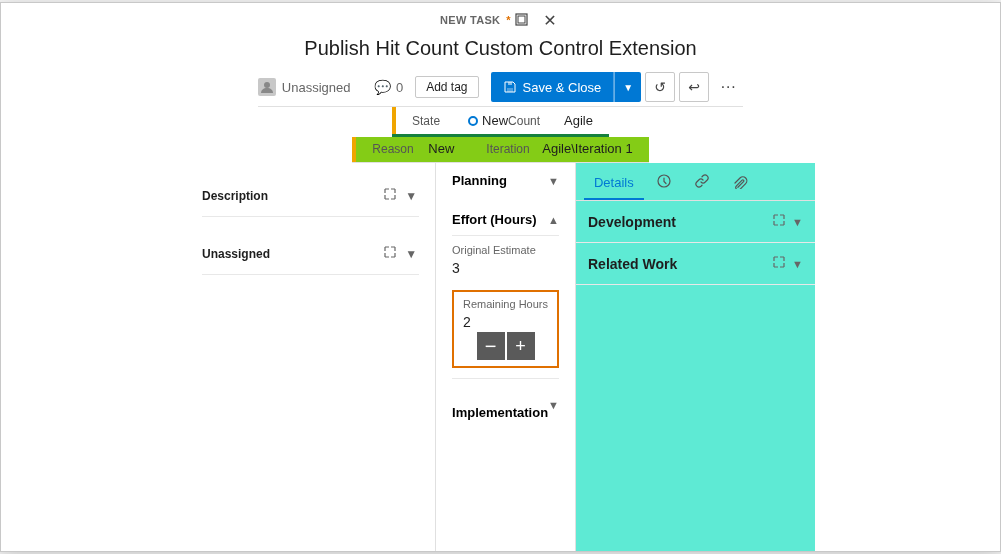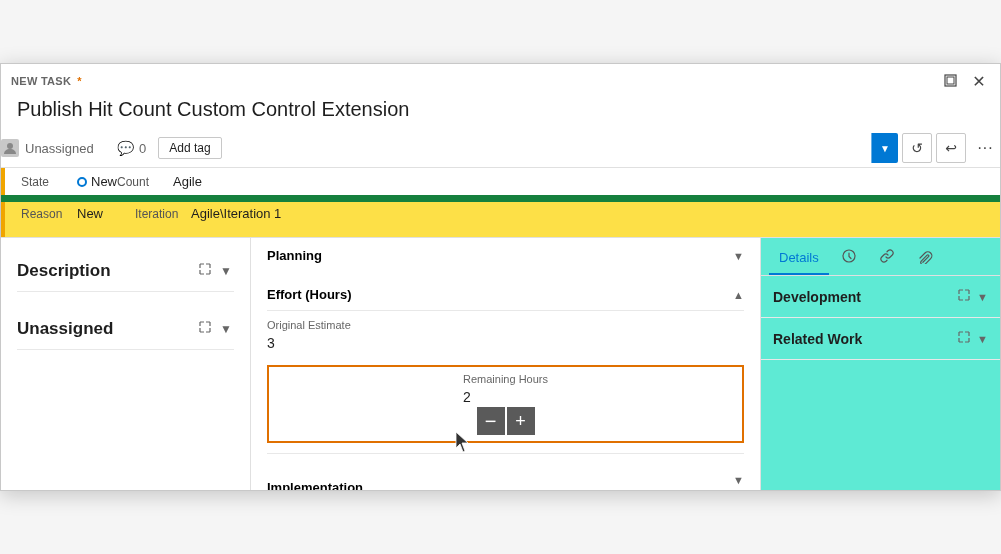--- a/index.html
+++ b/index.html
@@ -1,26 +1,27 @@
 <!DOCTYPE html>
 <html><head>
   <meta charset="utf-8">
   <style>
     * { box-sizing: border-box; margin: 0; padding: 0; }
     body { font-family: 'Segoe UI', Arial, sans-serif; font-size: 13px; background: #f5f5f5; display: flex; align-items: center; justify-content: center; min-height: 100vh; }
 
     .window {
       width: 1001px;
-      height: 428px;
+      height: 550px;
       background: #fff;
       border: 1px solid #c8c8c8;
       box-shadow: 0 4px 20px rgba(0,0,0,0.2);
       display: flex;
       flex-direction: column;
       overflow: hidden;
+      align-items: center;
     }
 
     
     .title-bar {
       display: flex;
       align-items: center;
       justify-content: space-between;
       padding: 6px 10px 4px 10px;
       border-bottom: none;
       background: #fff;
@@ -135,21 +136,21 @@
       cursor: pointer;
       display: flex; align-items: center; justify-content: center;
       font-size: 16px; color: #444;
     }
 
     
     .meta-bar {
       padding: 6px 16px;
       display: flex;
       background: #fff;
-      border-bottom: 7px solid #15803d;
+      border-bottom: 3px solid #15803d;
       align-items: center;
       position: relative;
     }
     .meta-bar::before {
       content: '';
       position: absolute;
       left: 0; top: 0; bottom: 0;
       width: 4px;
       background: #f0a500;
     }
@@ -211,21 +212,21 @@
     
     .section-header {
       display: flex;
       align-items: center;
       justify-content: space-between;
       padding: 10px 0;
       border-bottom: 1px solid #e8e8e8;
       cursor: pointer;
     }
     .section-header-label {
-      font-size: 17px;
+      font-size: 12px;
       font-weight: 600;
       color: #1e1e1e;
     }
     .section-icons {
       display: flex; gap: 4px; align-items: center;
     }
     .section-icon-btn {
       background: none; border: none;
       cursor: pointer;
       font-size: 12px;
@@ -408,20 +409,30 @@
       </div>
       <span>Unassigned</span>
     </div>
     <div class="comment-area">
       <span class="comment-icon">💬</span>
       <span>0</span>
     </div>
     <button class="add-tag-btn">Add tag</button>
     <div class="toolbar-right">
       <div style="display:flex; align-items:stretch;">
+        <button class="save-close-btn" style="border-radius:2px 0 0 2px;">
+          <span class="save-close-main">
+            <svg width="14" height="14" viewBox="0 0 14 14" fill="none">
+                <path d="M2 2h8l2 2v8H2V2z" stroke="#fff" stroke-width="1"></path>
+                <rect x="4" y="8" width="6" height="4" fill="#fff" opacity="0.3"></rect>
+                <rect x="5" y="2" width="4" height="3" fill="#fff" opacity="0.5"></rect>
+              </svg>
+            <span>Save &amp; Close</span>
+          </span>
+        </button>
         <button class="save-close-btn" style="border-left:1px solid rgba(255,255,255,0.4); border-radius:0 2px 2px 0; padding:0 8px; font-size:10px;">▼</button>
       </div>
       <button class="icon-btn">↺</button>
       <button class="icon-btn">↩</button>
       <button class="more-btn">···</button>
     </div>
   </div>
 
   <div class="meta-bar" style="padding-left: 20px;">
     <div class="meta-field">
@@ -432,21 +443,21 @@
       </span>
     </div>
     <div class="meta-field">
       <span class="meta-label">Count</span>
       <span class="meta-value">Agile</span>
     </div>
     <div style="position:absolute; left:16px; top:22px; display:flex; gap:32px;">
     </div>
   </div>
 
-  <div style="display:flex; gap:32px; padding:4px 16px 16px 20px; background:#fde047; border-bottom:1px solid #e0e0e0; position:relative;">
+  <div style="display:flex; gap:32px; padding:4px 16px 6px 20px; background:#84cc16; border-bottom:1px solid #e0e0e0; position:relative;">
     <div style="position:absolute; left:0; top:0; bottom:0; width:4px; background:#f0a500;"></div>
     <div class="meta-field">
       <span class="meta-label">Reason</span>
       <span class="meta-value">New</span>
     </div>
     <div class="meta-field">
       <span class="meta-label">Iteration</span>
       <span class="meta-value">Agile\Iteration 1</span>
     </div>
   </div>

